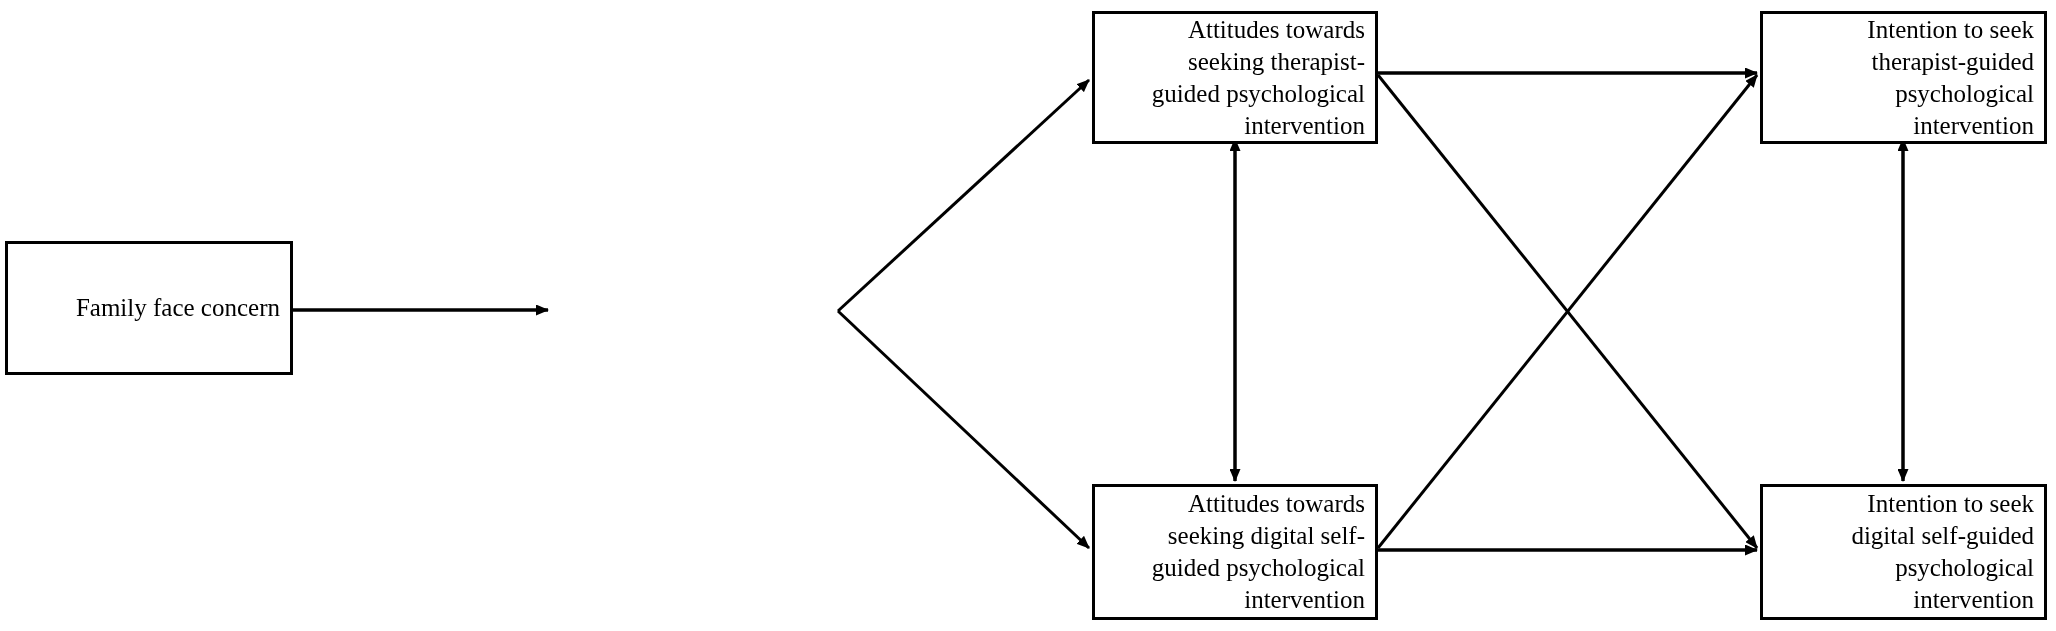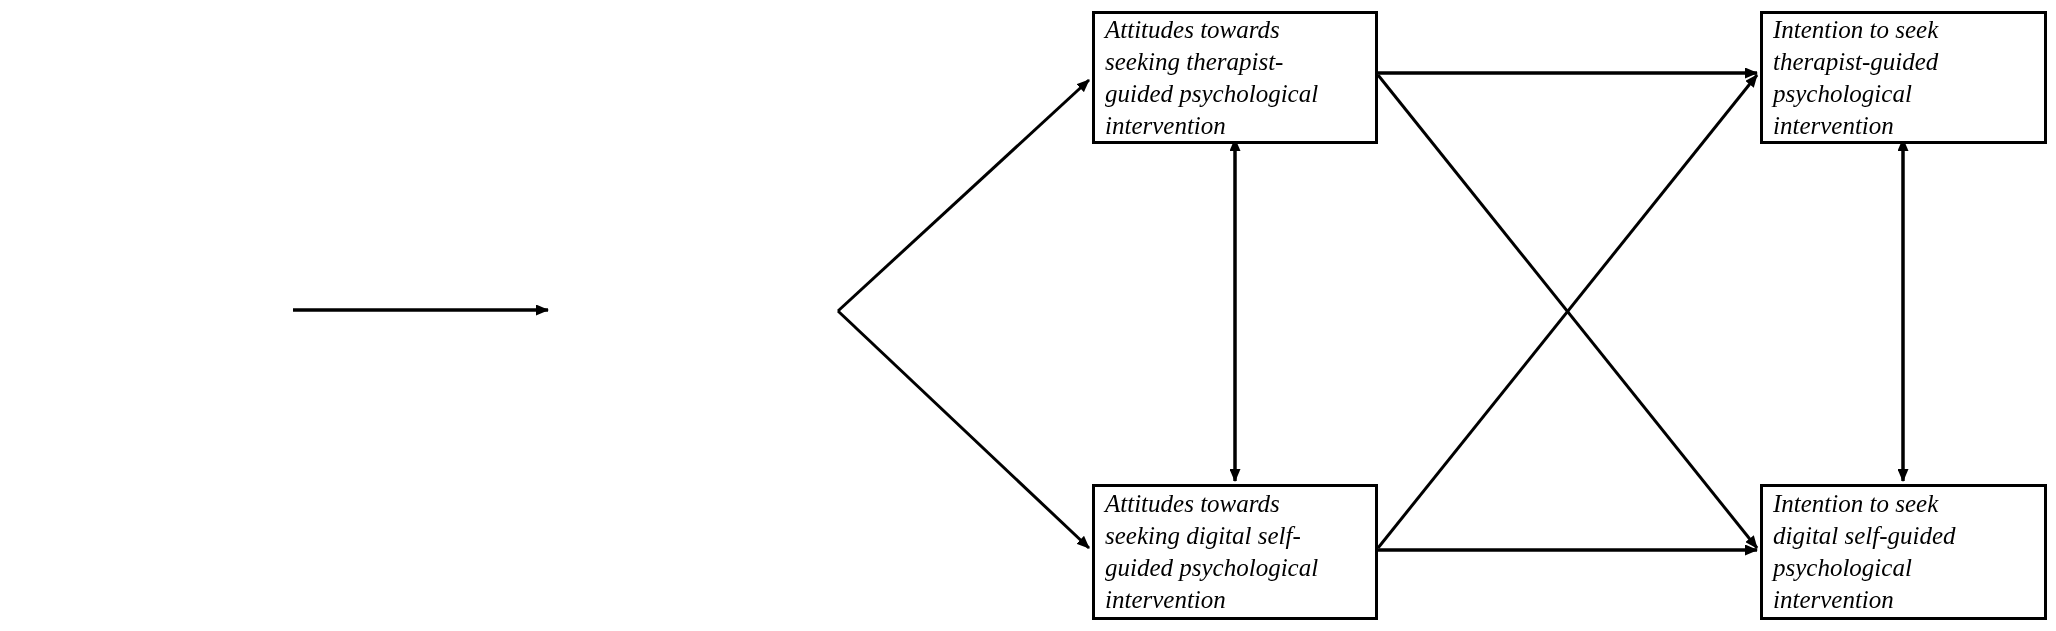--- a/index.html
+++ b/index.html
@@ -24,27 +24,26 @@
     pointer-events: none;
   }
   .node-box {
     position: absolute;
     box-sizing: border-box;
     border: 3px solid #000000;
     background: #ffffff;
     display: flex;
     align-items: center;
     justify-content: center;
-    text-align: left;
+    text-align: right;
     color: #000000;
     font-size: 25px;
     line-height: 1.28;
     padding: 2px 10px;
     z-index: 2;
-    font-style: italic;
   }
   .node-label {
     display: block;
     width: 100%;
     white-space: pre-line;
   }
 </style>
 </head>
 <body>
 
@@ -72,20 +71,23 @@
 
     <line x1="1378" y1="75" x2="1757" y2="548" stroke="#000000" stroke-width="3" marker-end="url(#arrow-end)"></line>
 
     <line x1="1378" y1="548" x2="1757" y2="75" stroke="#000000" stroke-width="3" marker-end="url(#arrow-end)"></line>
 
     <line x1="1235" y1="150" x2="1235" y2="481" stroke="#000000" stroke-width="3.5" marker-start="url(#arrow-start)" marker-end="url(#arrow-end)"></line>
 
     <line x1="1903" y1="150" x2="1903" y2="481" stroke="#000000" stroke-width="3.5" marker-start="url(#arrow-start)" marker-end="url(#arrow-end)"></line>
   </svg>
 
+  <div class="node-box" style="left:5px; top:241px; width:288px; height:134px;">
+    <span class="node-label">Family face concern</span>
+  </div>
 
 
   <div class="node-box" style="left:1092px; top:11px; width:286px; height:133px;">
     <span class="node-label">Attitudes towards
 seeking therapist-
 guided psychological
 intervention</span>
   </div>
 
   <div class="node-box" style="left:1760px; top:11px; width:287px; height:133px;">

